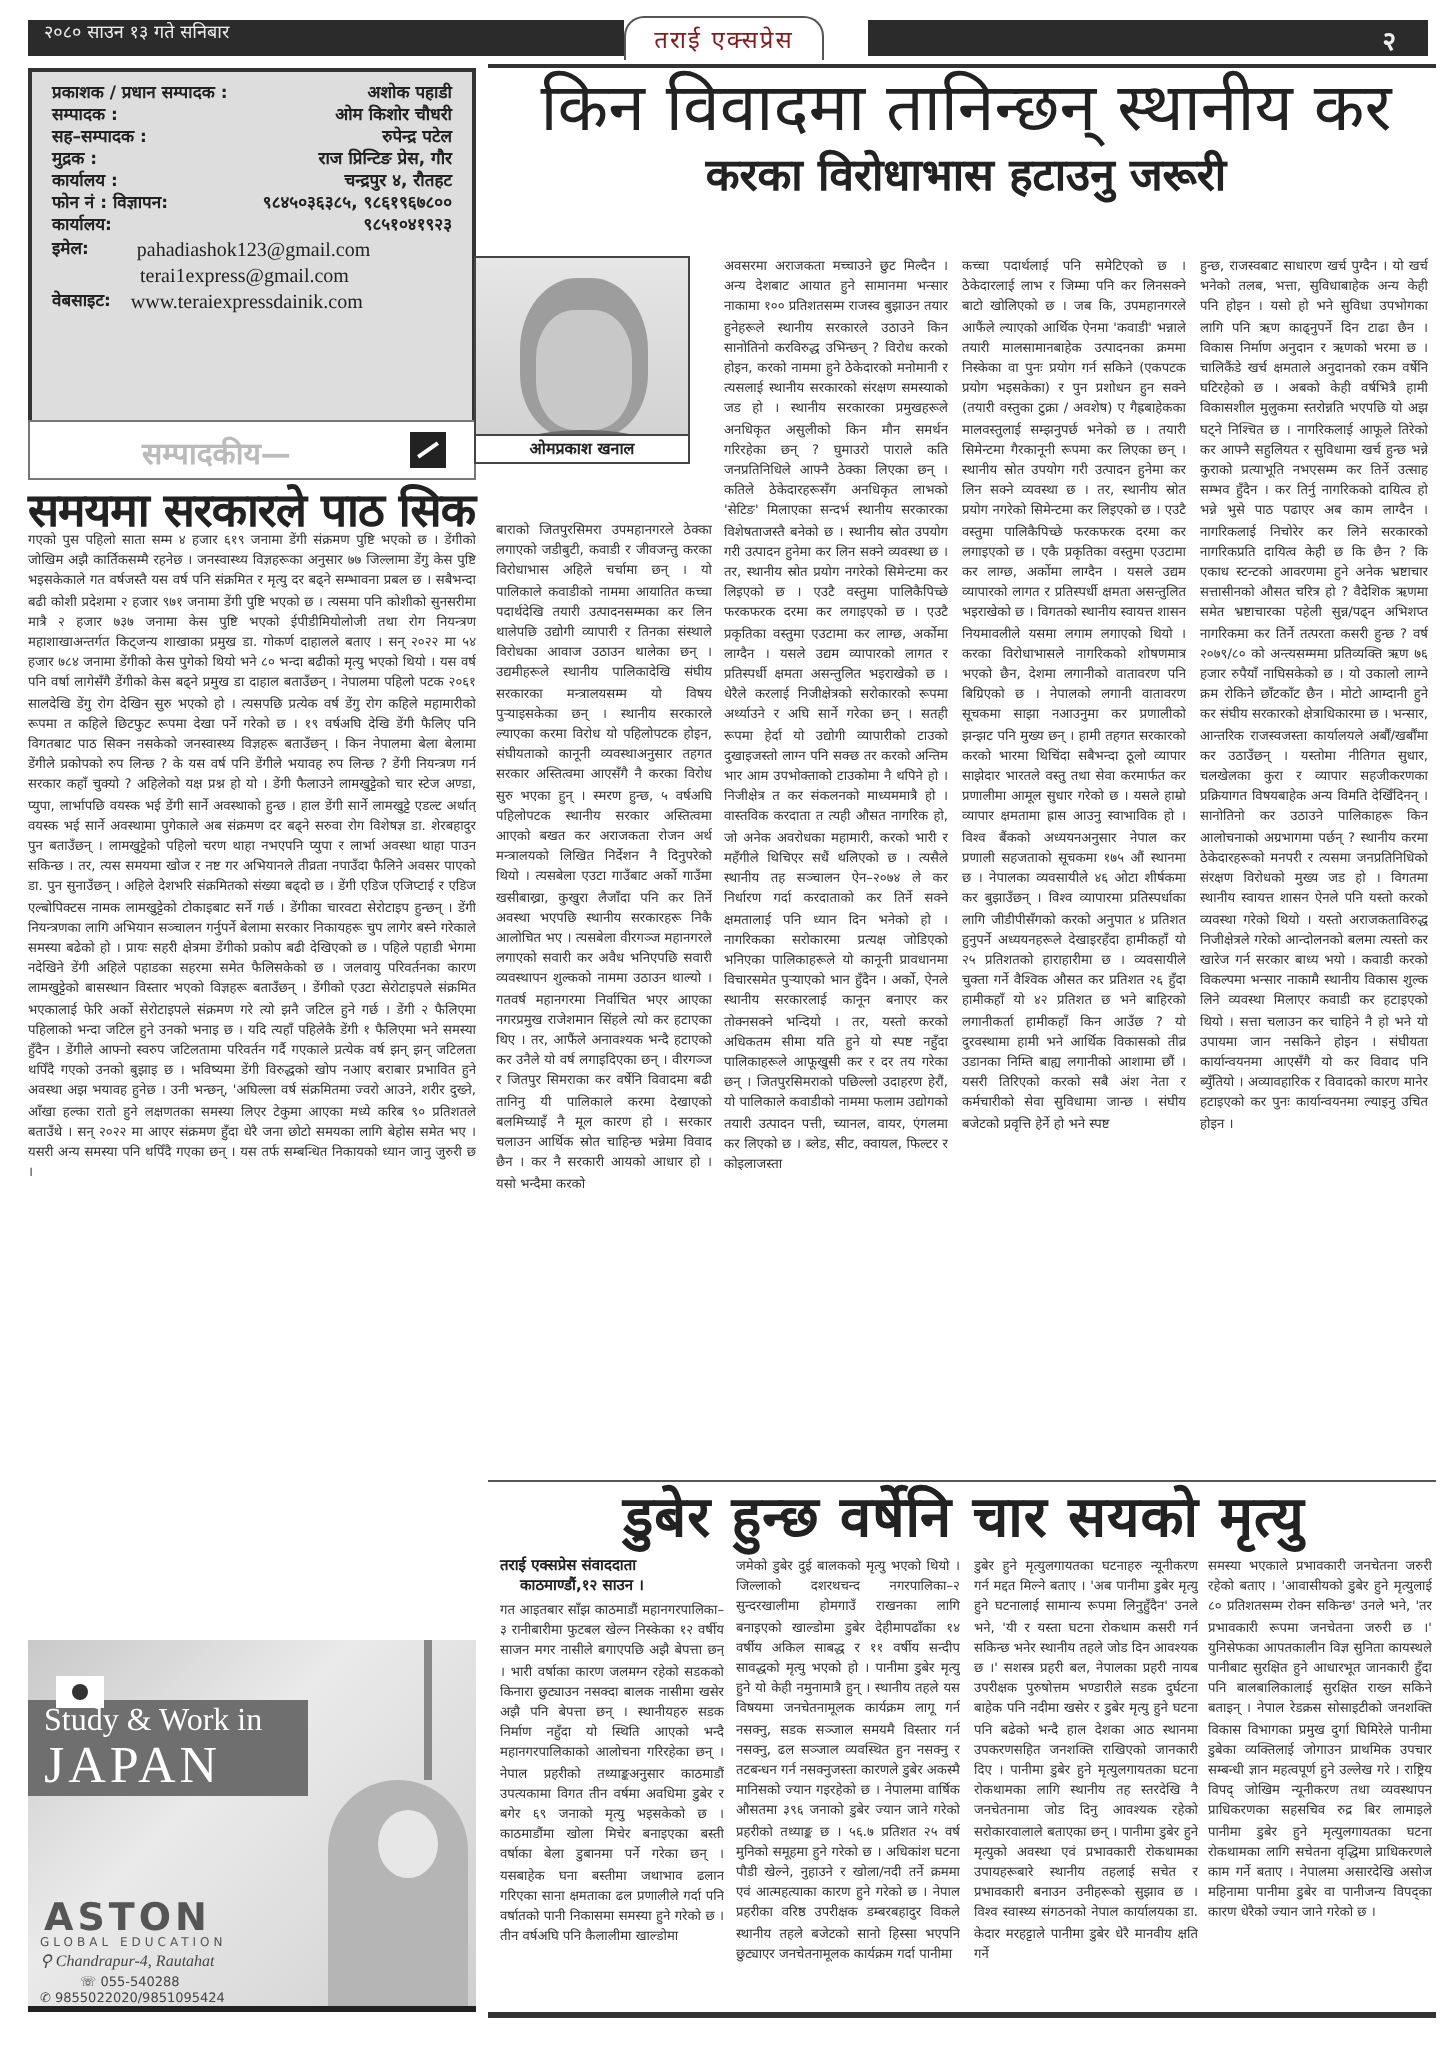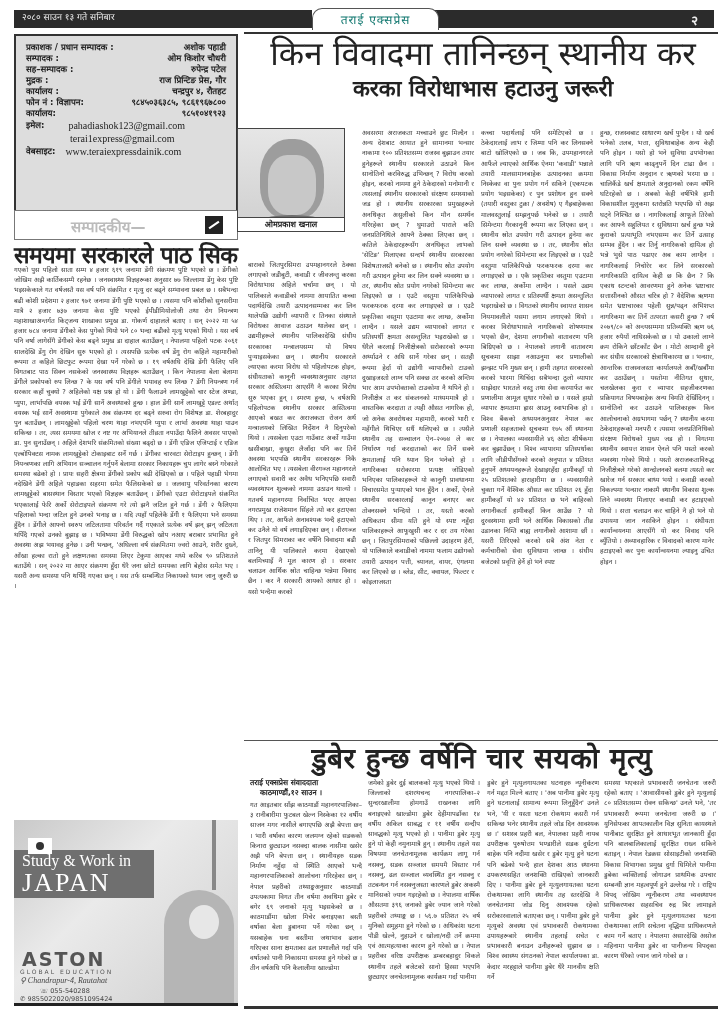--- a/index.html
+++ b/index.html
@@ -4,21 +4,21 @@
 <style>
   * { box-sizing: border-box; margin: 0; padding: 0; }
   html, body { width: 724px; height: 1024px; background: #fff; overflow: hidden; }
   body { font-family: "DejaVu Sans", sans-serif; color: #222; position: relative; }
 
   
   .topbar { position: absolute; left: 14px; top: 8px; width: 700px; height: 22px; }
   .topbar .dark-left { position: absolute; left: 0; top: 2px; width: 298px; height: 18px; background: #2b2b2b; }
   .topbar .dark-right { position: absolute; left: 420px; top: 2px; width: 280px; height: 18px; background: #2b2b2b; }
   .topbar .date { position: absolute; left: 8px; top: 3px; color: #eee; font-size: 9px; line-height: 12px; }
-  .topbar .masthead { position: absolute; left: 298px; top: 0; width: 127px; height: 22px; border: 1px solid #555; border-bottom: none; border-radius: 10px 10px 0 0; background: #fff; display: flex; justify-content: center; align-items: center; font-size: 12px; color: #0f766e; letter-spacing: 1px; }
+  .topbar .masthead { position: absolute; left: 298px; top: 0; width: 100px; height: 22px; border: 1px solid #555; border-bottom: none; border-radius: 10px 10px 0 0; background: #fff; display: flex; justify-content: center; align-items: center; font-size: 12px; color: #7f1d1d; letter-spacing: 1px; }
   .topbar .page-no { position: absolute; right: 16px; top: 3px; color: #eee; font-size: 13px; font-weight: bold; }
 
   
   .infobox { position: absolute; left: 14px; top: 34px; width: 224px; height: 178px; border: 2px solid #333; background: #ddd; padding: 6px 10px; }
   .infobox .title { text-align: center; font-weight: bold; font-size: 13px; margin-bottom: 6px; }
   .inforow { display: flex; justify-content: space-between; font-size: 8.5px; line-height: 11px; font-weight: bold; }
   .inforow .val { text-align: right; }
   .infobox .lat { font-family: "Liberation Serif", serif; font-weight: normal; font-size: 10px; line-height: 13px; }
   .erow { display: flex; gap: 10px; font-size: 8.5px; font-weight: bold; line-height: 13px; }
 

